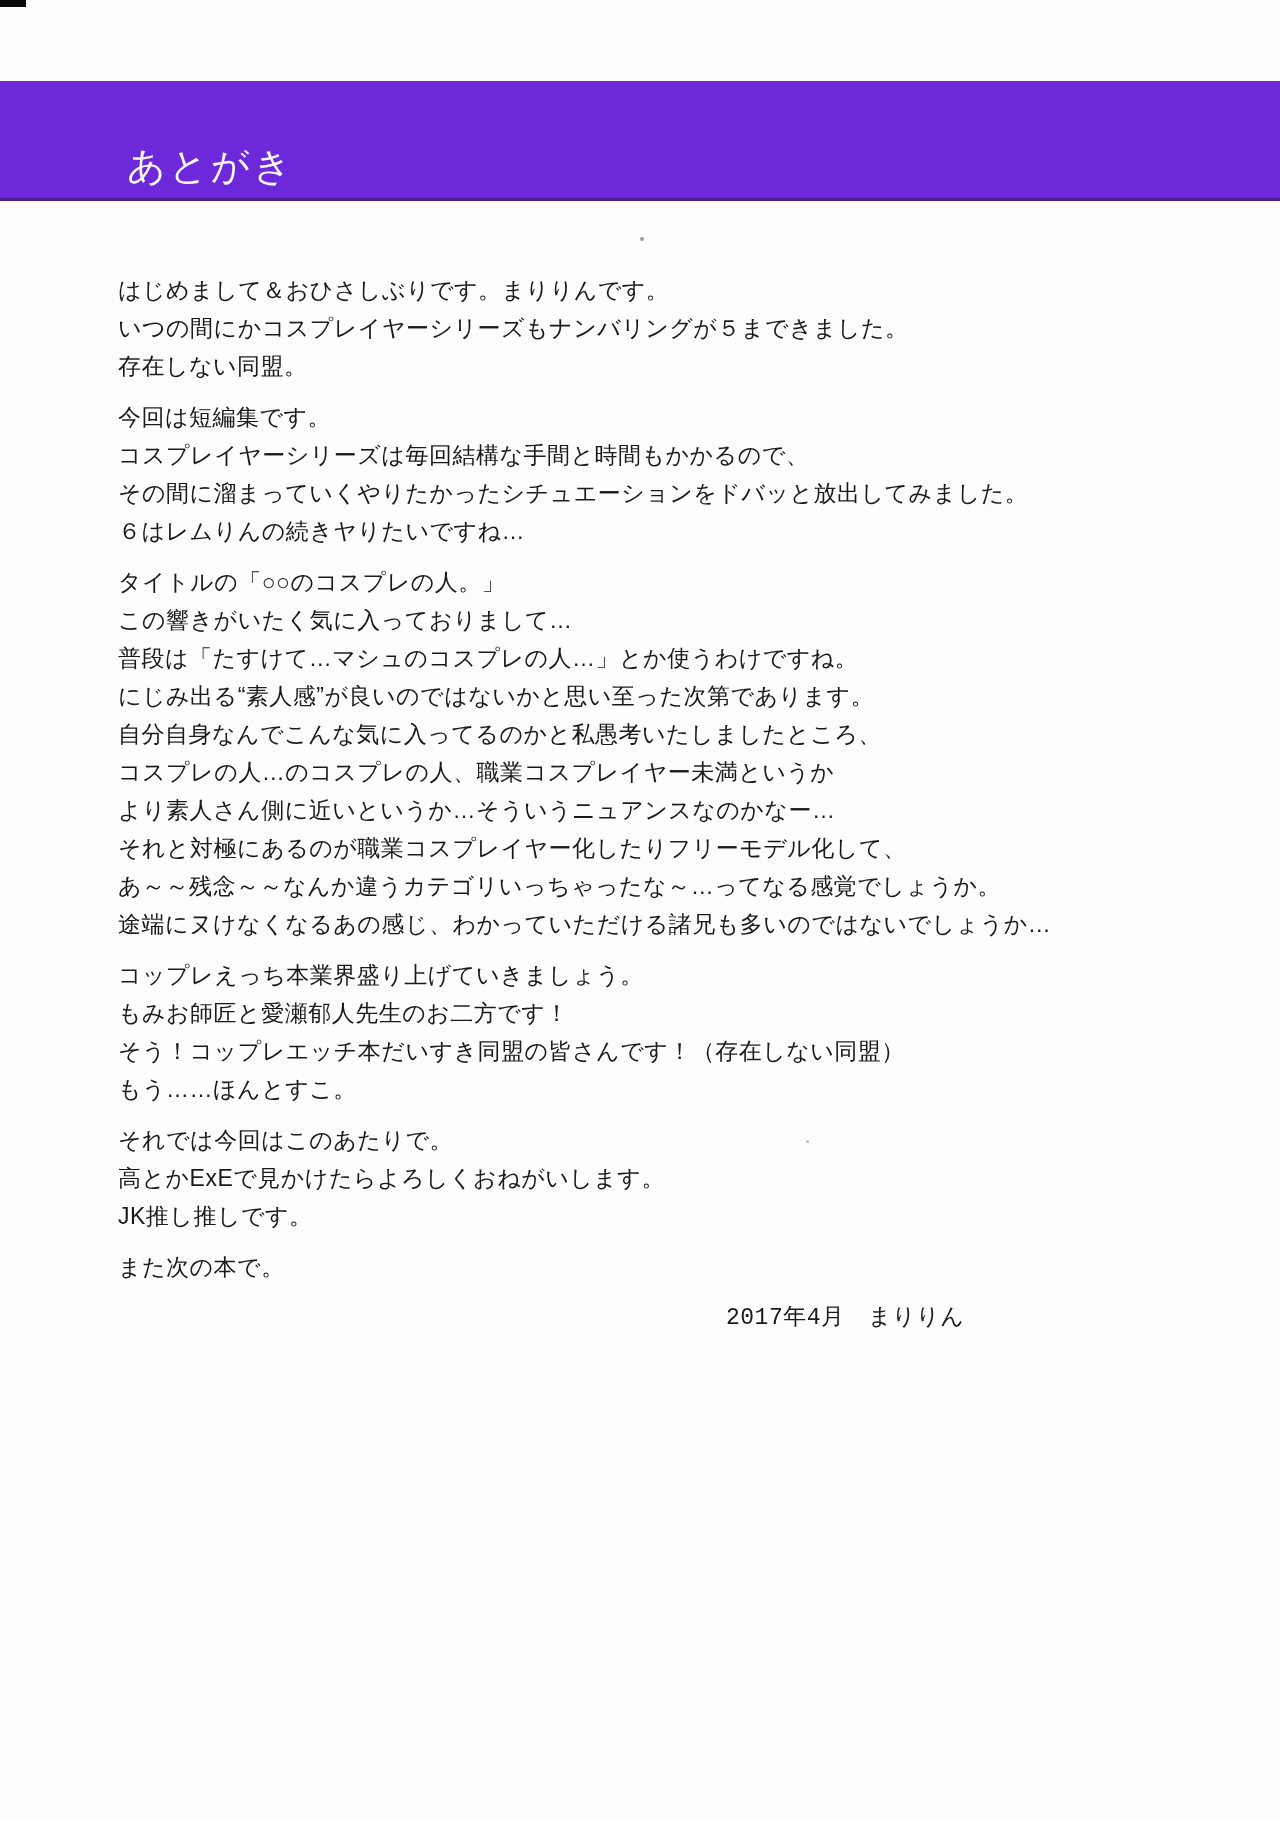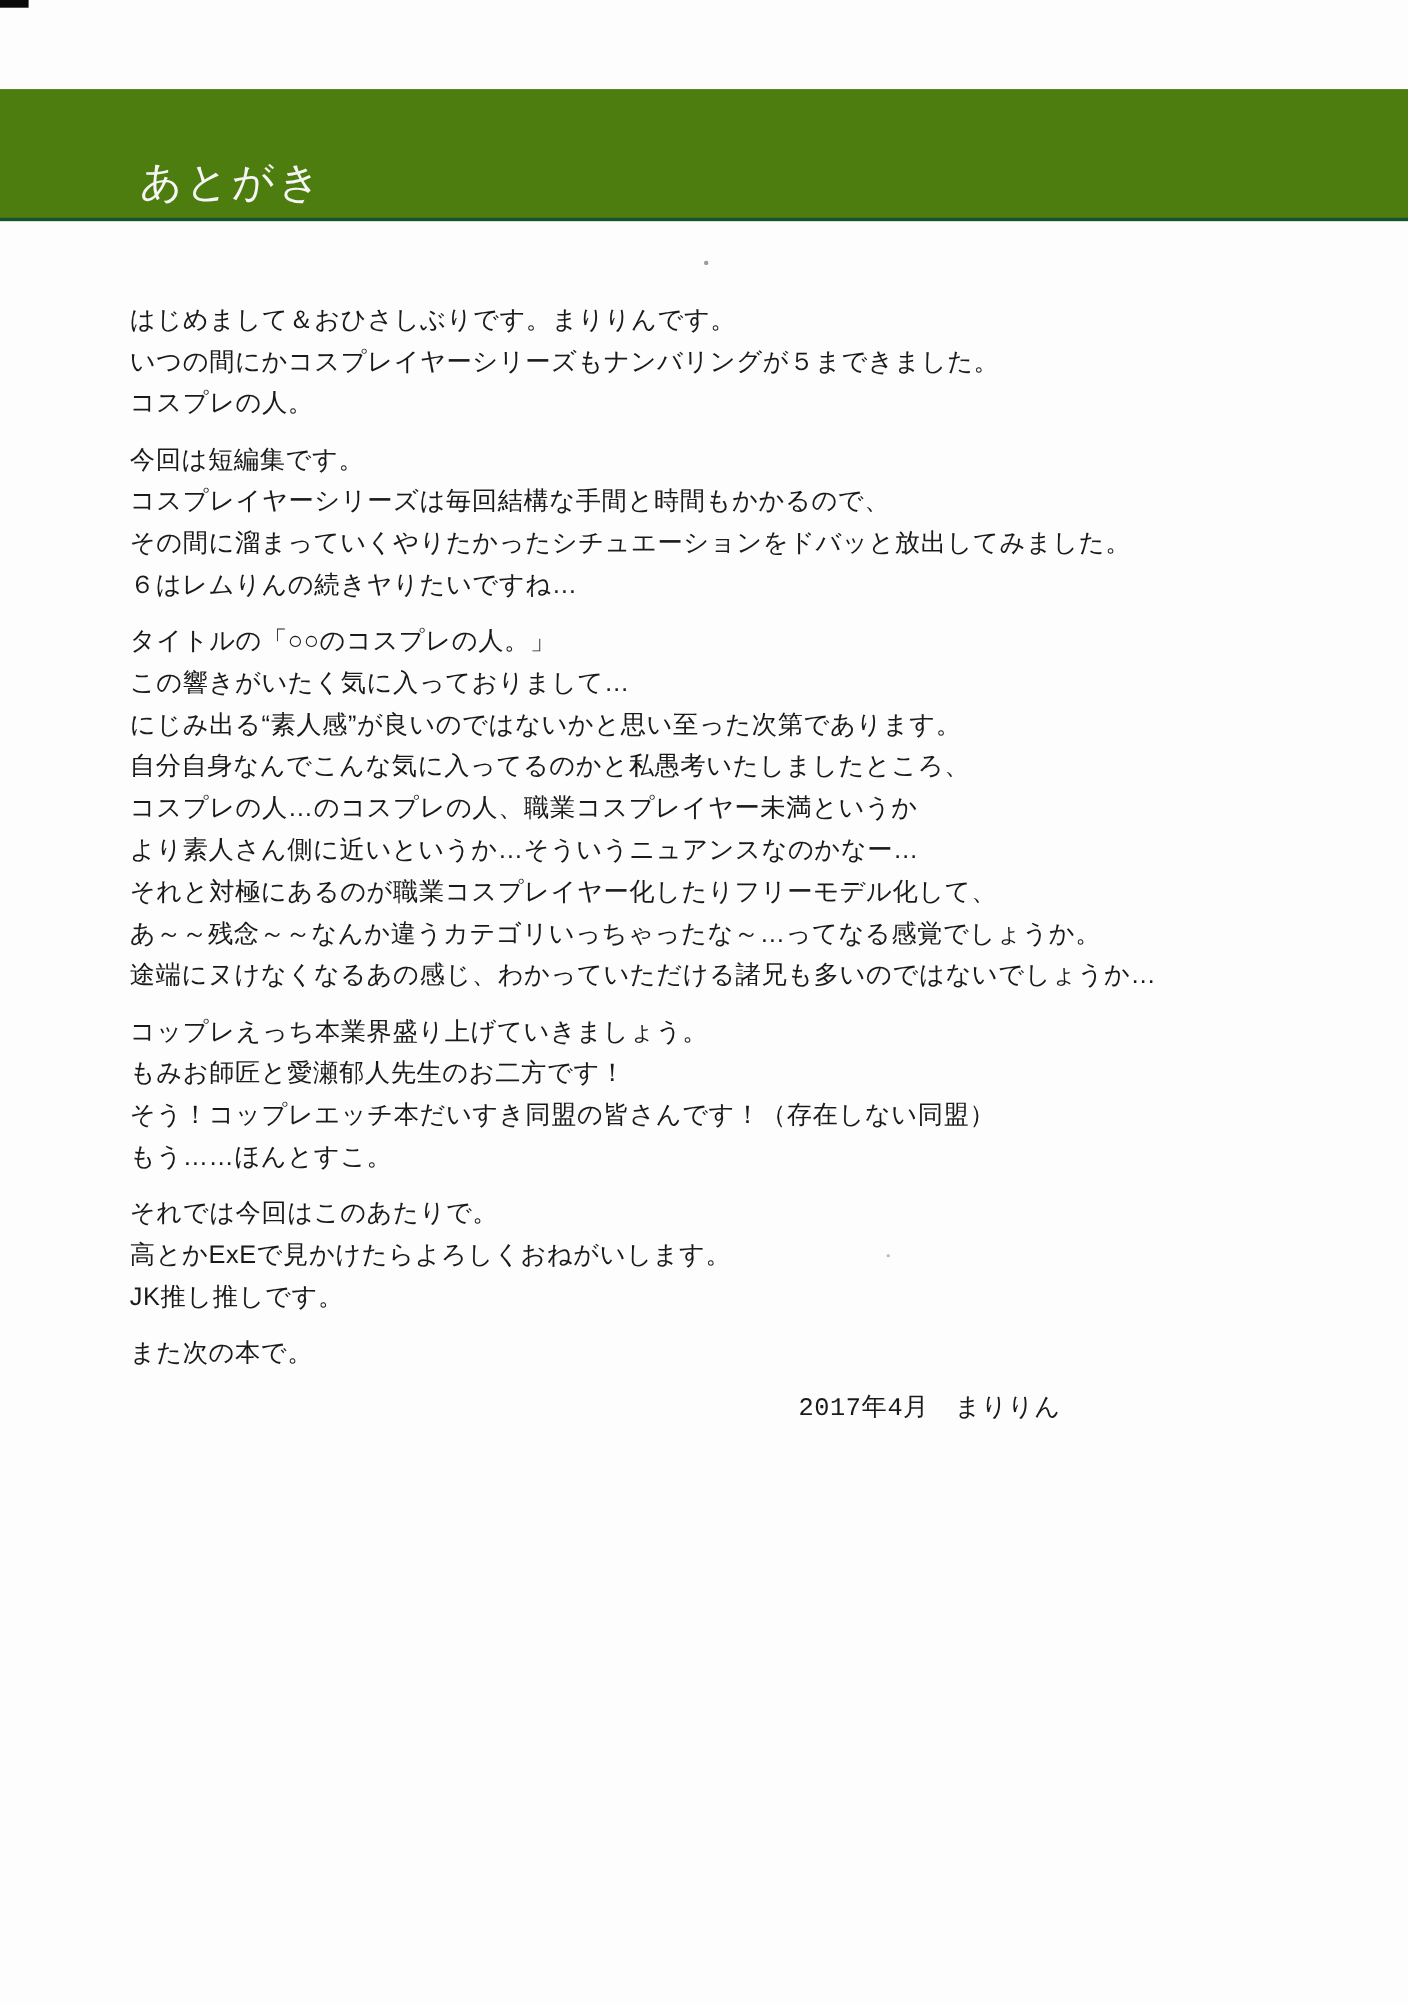--- a/index.html
+++ b/index.html
@@ -25,22 +25,22 @@
     width: 26px;
     height: 7px;
     background: #0a0a0a;
   }
   .title-bar {
     position: absolute;
     top: 81px;
     left: 0;
     width: 1280px;
     height: 120px;
-    background: #4d7c0f;
-    border-bottom: 3px solid #14532d;
+    background: #6d28d9;
+    border-bottom: 3px solid #4c1d95;
     box-sizing: border-box;
   }
   .title {
     position: absolute;
     left: 127px;
     top: 66px;
     margin: 0;
     font-size: 38px;
     font-weight: normal;
     letter-spacing: 3px;
@@ -98,33 +98,34 @@
 
   <header class="title-bar">
     <h1 class="title">あとがき</h1>
   </header>
 
   <main class="content">
 
     <p class="para">
       <span class="line">はじめまして＆おひさしぶりです。まりりんです。</span>
       <span class="line">いつの間にかコスプレイヤーシリーズもナンバリングが５まできました。</span>
-      <span class="line">コスプレの人。</span>
+      <span class="line">存在しない同盟。</span>
     </p>
 
     <p class="para">
       <span class="line">今回は短編集です。</span>
       <span class="line">コスプレイヤーシリーズは毎回結構な手間と時間もかかるので、</span>
       <span class="line">その間に溜まっていくやりたかったシチュエーションをドバッと放出してみました。</span>
       <span class="line">６はレムりんの続きヤりたいですね…</span>
     </p>
 
     <p class="para">
       <span class="line">タイトルの「○○のコスプレの人。」</span>
       <span class="line">この響きがいたく気に入っておりまして…</span>
+      <span class="line">普段は「たすけて…マシュのコスプレの人…」とか使うわけですね。</span>
       <span class="line">にじみ出る“素人感”が良いのではないかと思い至った次第であります。</span>
       <span class="line">自分自身なんでこんな気に入ってるのかと私愚考いたしましたところ、</span>
       <span class="line">コスプレの人…のコスプレの人、職業コスプレイヤー未満というか</span>
       <span class="line">より素人さん側に近いというか…そういうニュアンスなのかなー…</span>
       <span class="line">それと対極にあるのが職業コスプレイヤー化したりフリーモデル化して、</span>
       <span class="line">あ～～残念～～なんか違うカテゴリいっちゃったな～…ってなる感覚でしょうか。</span>
       <span class="line">途端にヌけなくなるあの感じ、わかっていただける諸兄も多いのではないでしょうか…</span>
     </p>
 
     <p class="para">

